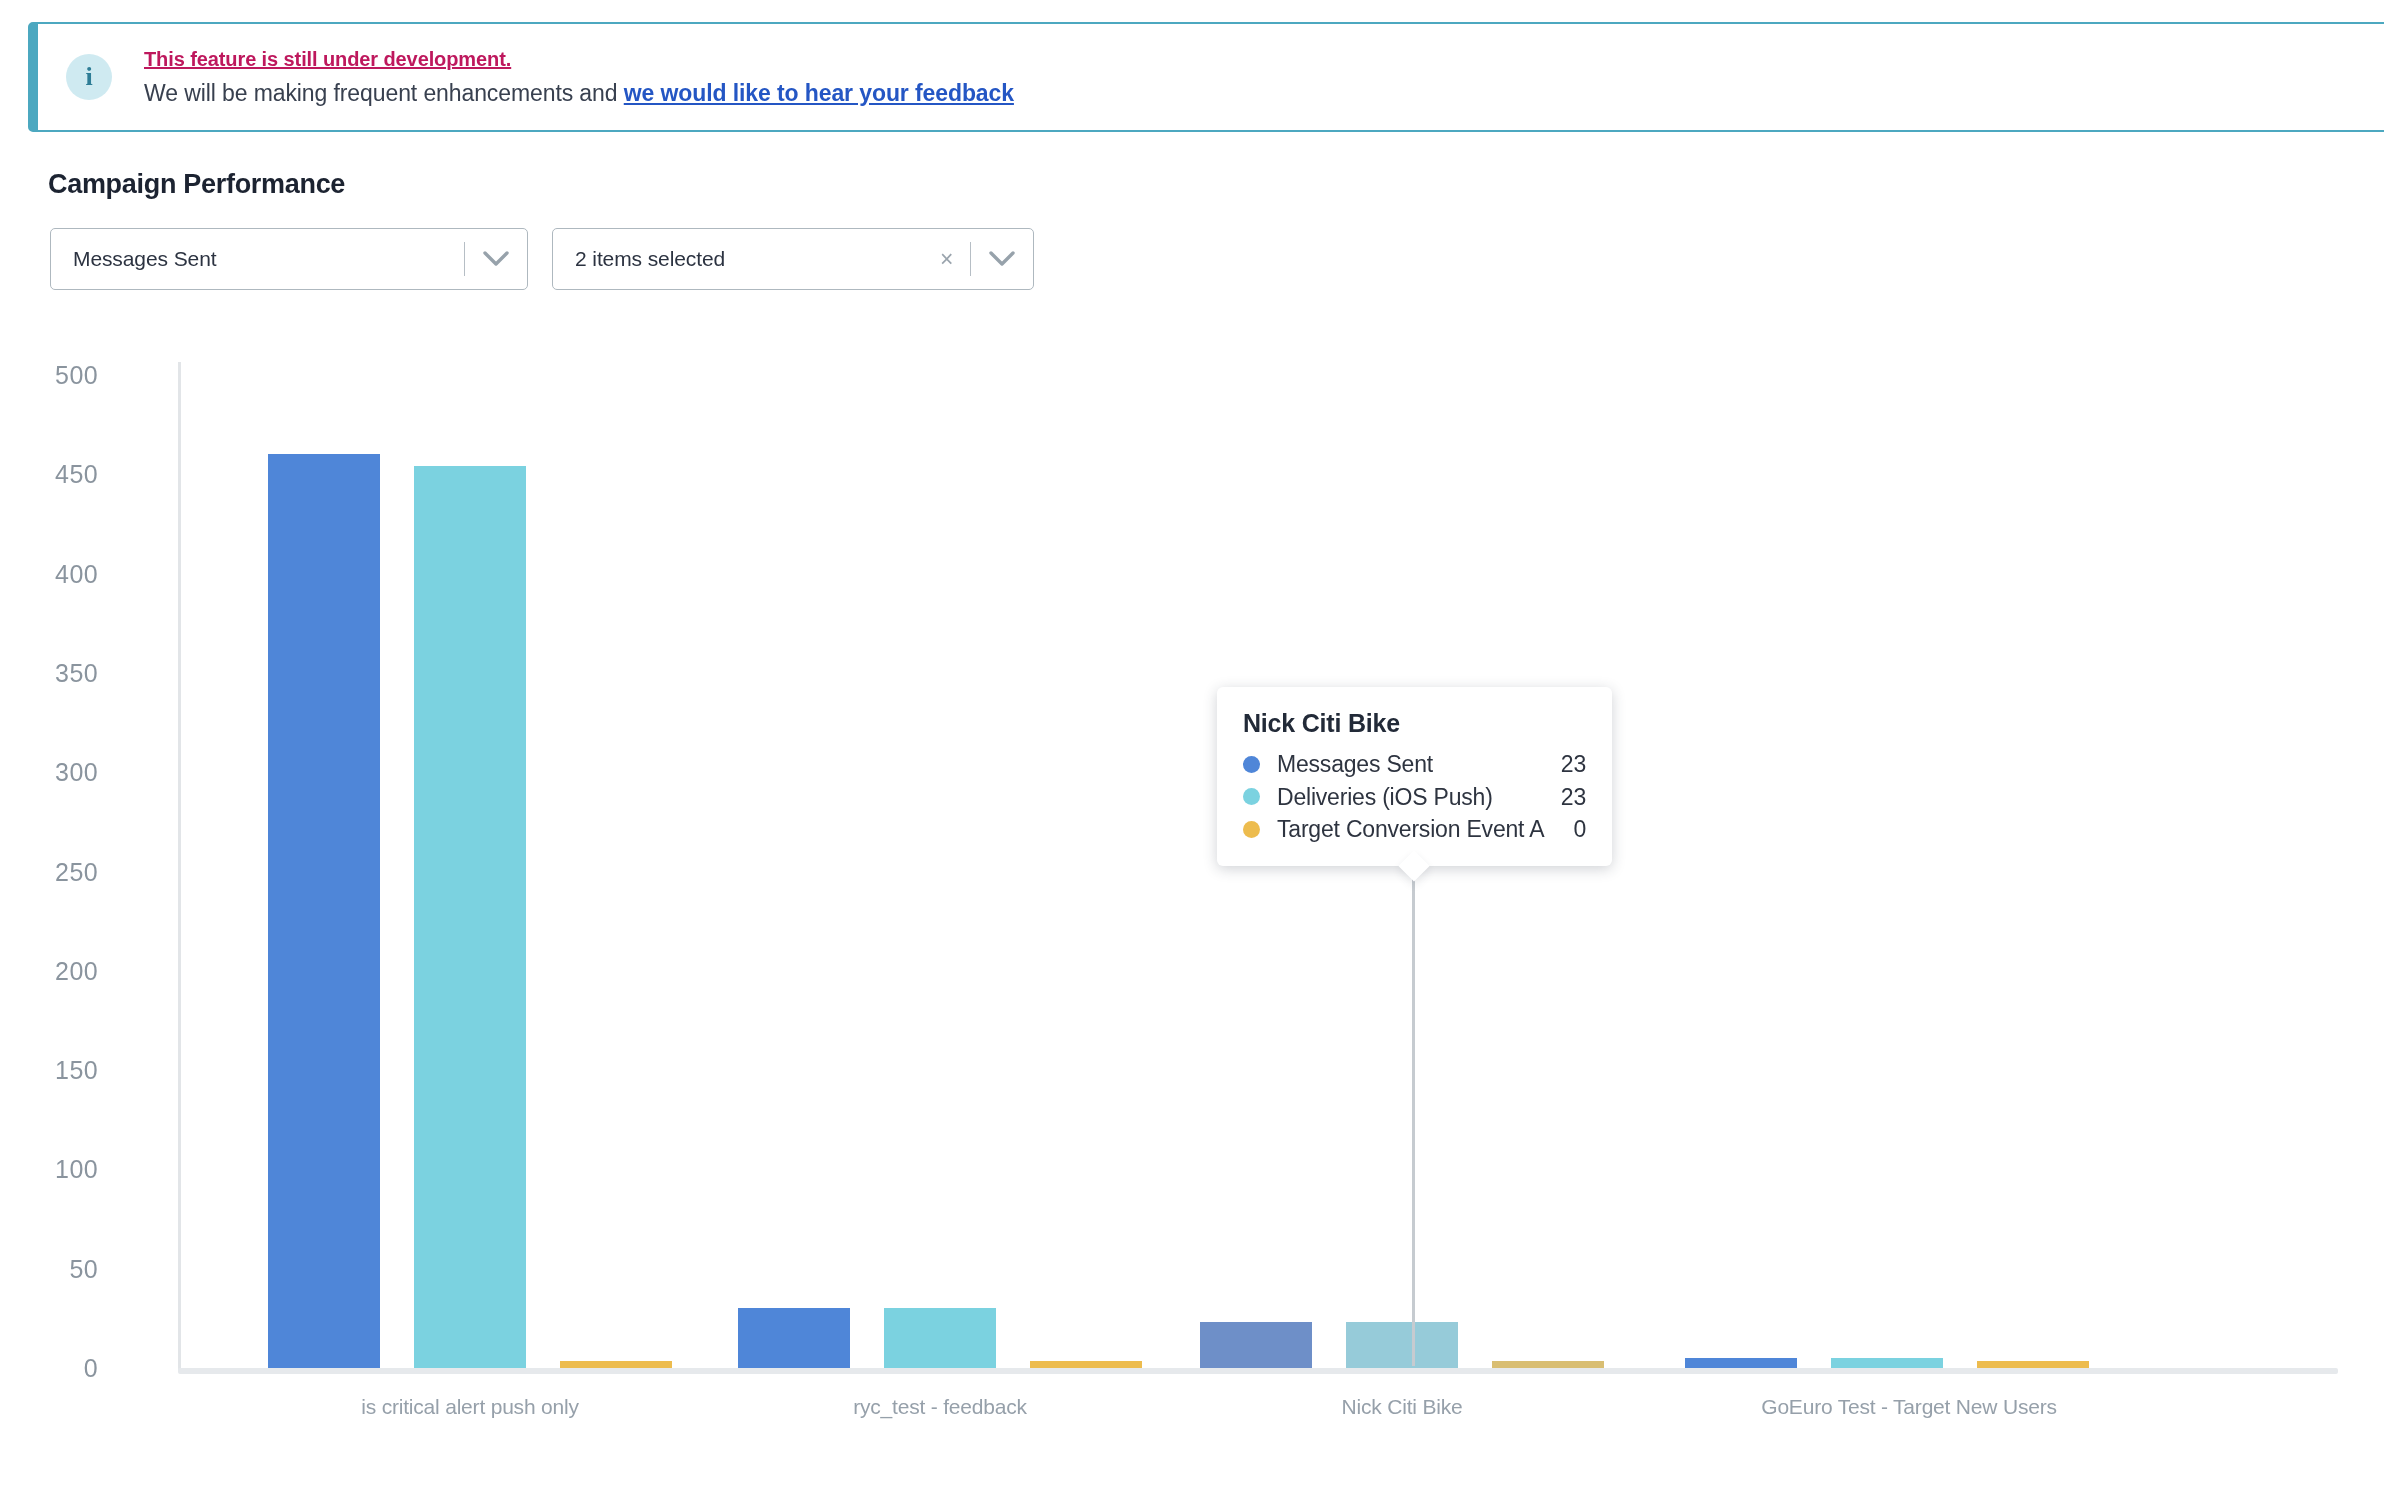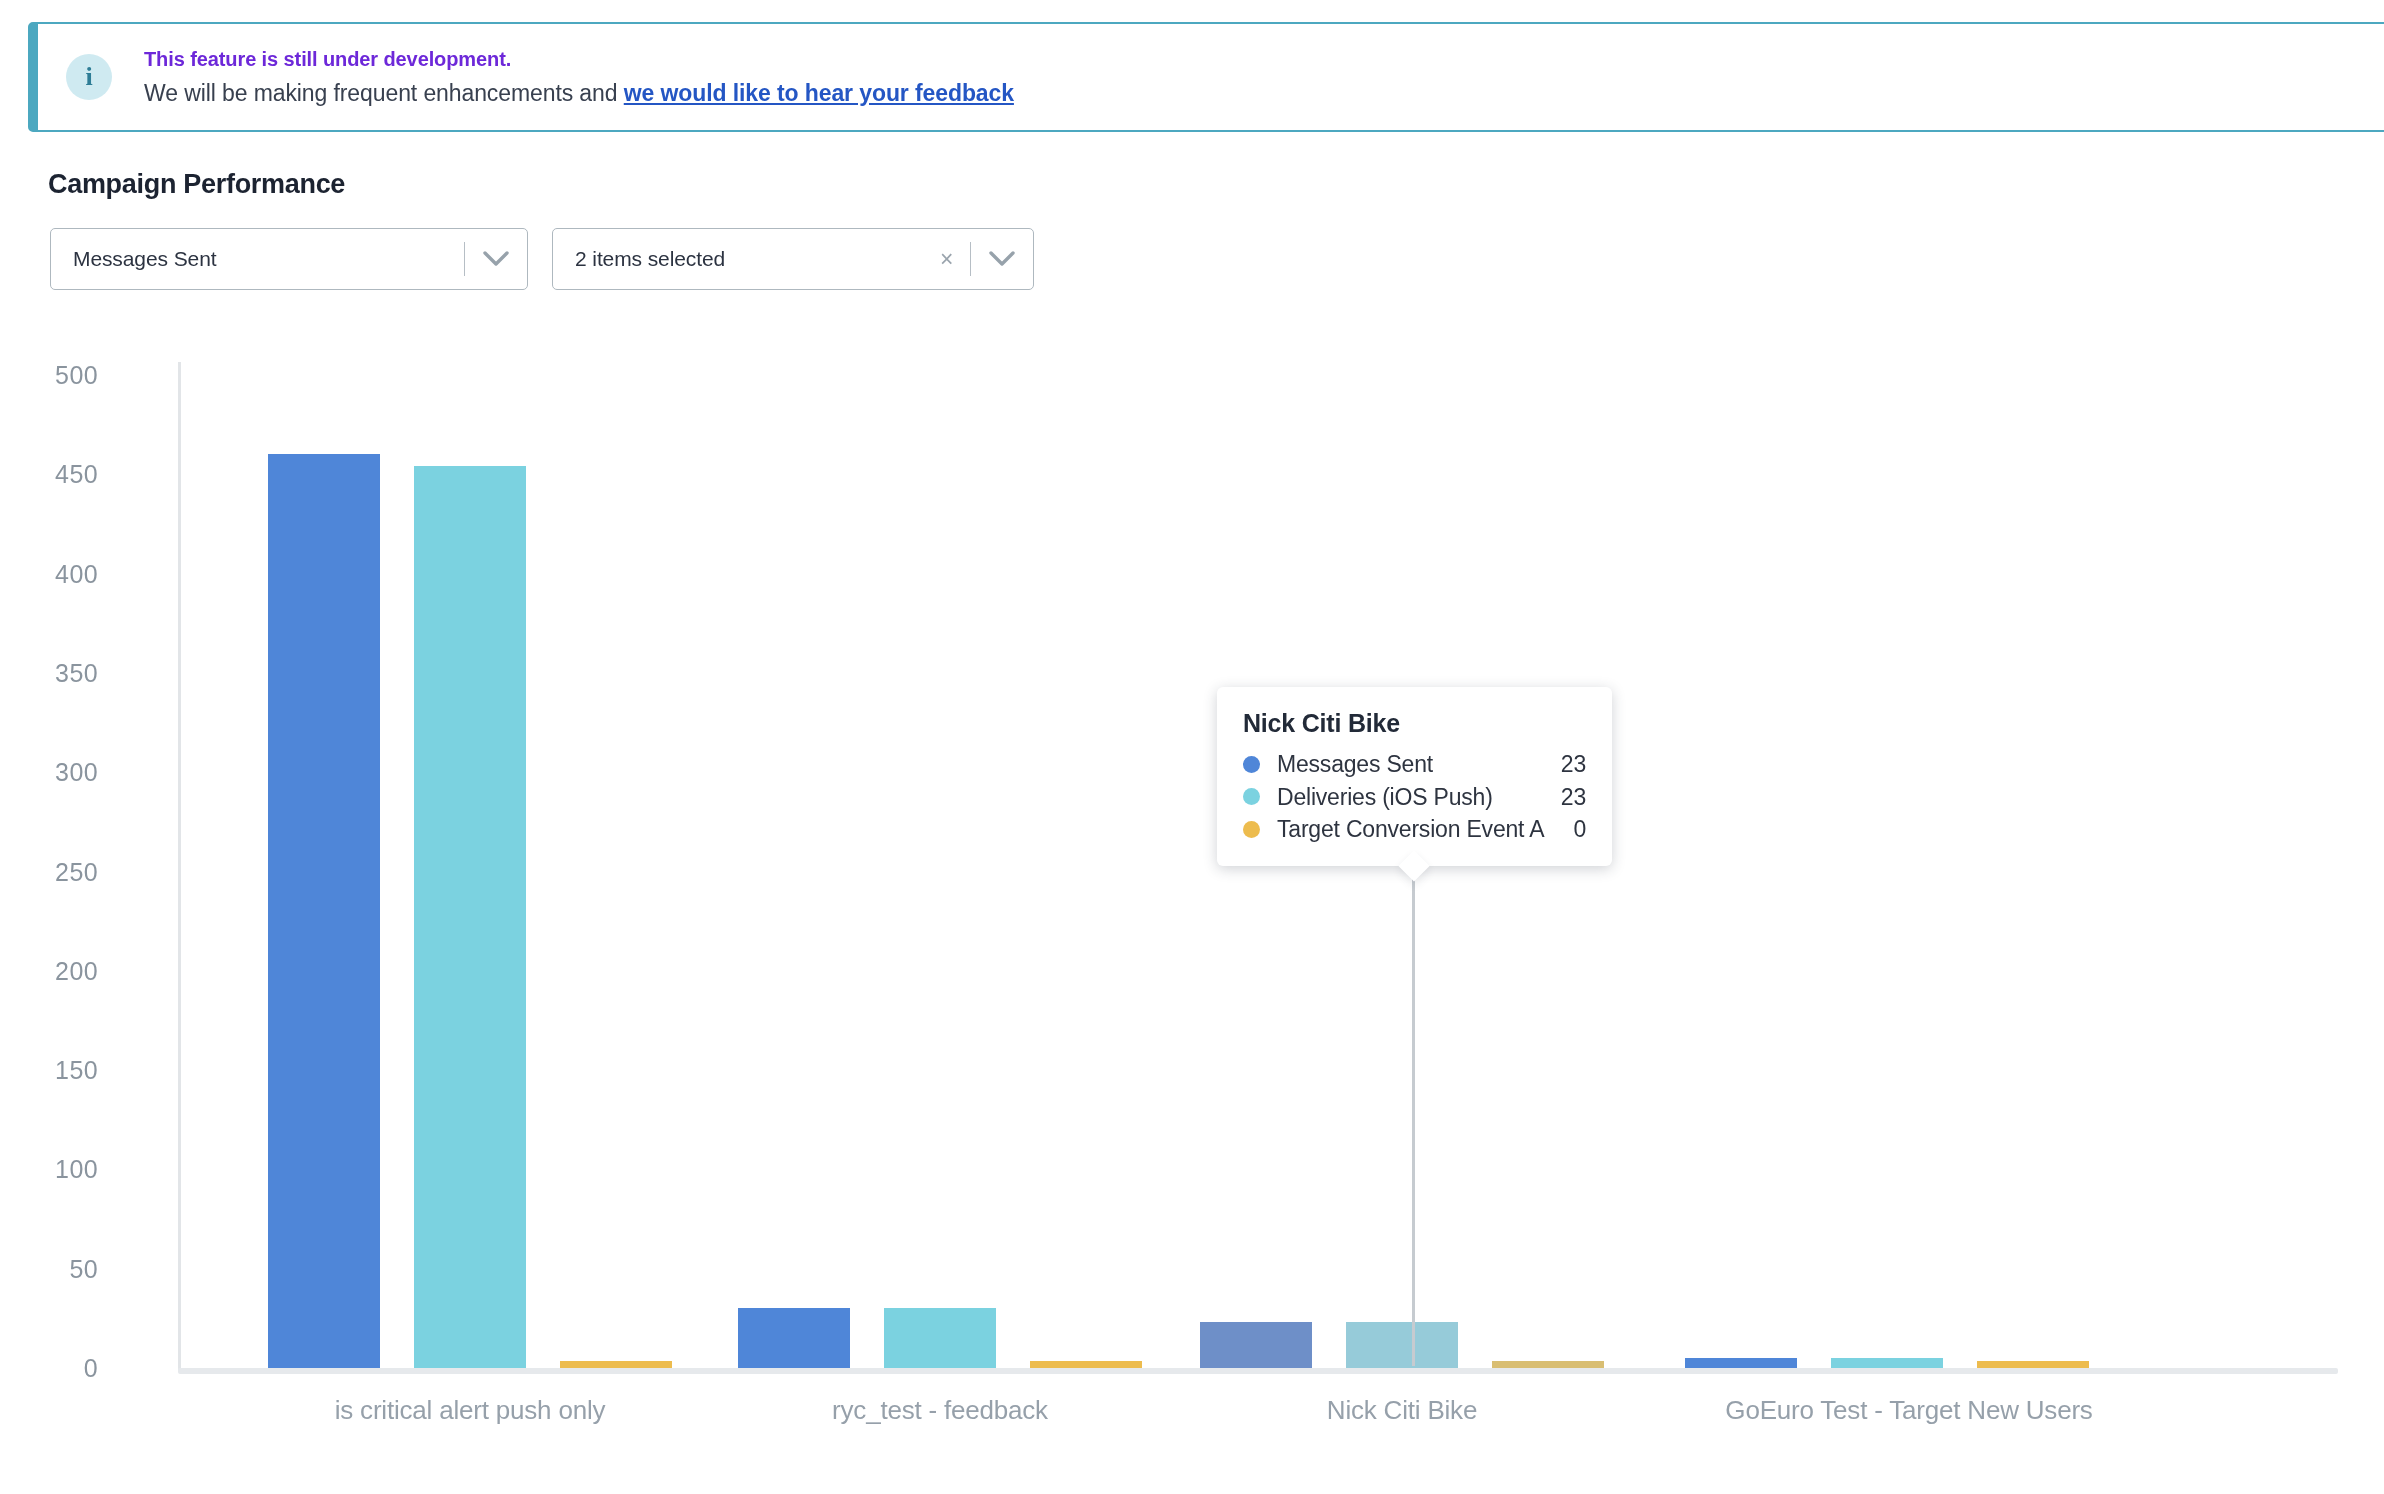--- a/index.html
+++ b/index.html
@@ -31,23 +31,24 @@
     font-weight: bold;
     font-size: 26px;
     display: flex; align-items: center; justify-content: center;
     margin-left: 28px;
     flex: 0 0 auto;
   }
   .banner-text { margin-left: 32px; }
   .banner-line1 {
     font-size: 20px;
     font-weight: bold;
-    color: #6d28d9;
+    color: #be185d;
     letter-spacing: -0.1px;
     margin-bottom: 9px;
+    text-decoration: underline;
   }
   .banner-line2 {
     font-size: 23px;
     color: #38404F;
     letter-spacing: -0.1px;
   }
   .banner-link {
     color: #2456C4;
     font-weight: bold;
     text-decoration: underline;
@@ -139,21 +140,21 @@
     bottom: 0;
   }
   .bars-layer {
     position: absolute;
     left: 0; top: 0;
     width: 2384px; height: 1368px;
   }
   .xlabel {
     position: absolute;
     top: 1395px;
-    font-size: 26px;
+    font-size: 21px;
     color: #96A0AA;
     letter-spacing: -0.2px;
     text-align: center;
     transform: translateX(-50%);
     white-space: nowrap;
   }
 
   
   .tooltip-stem {
     position: absolute;

